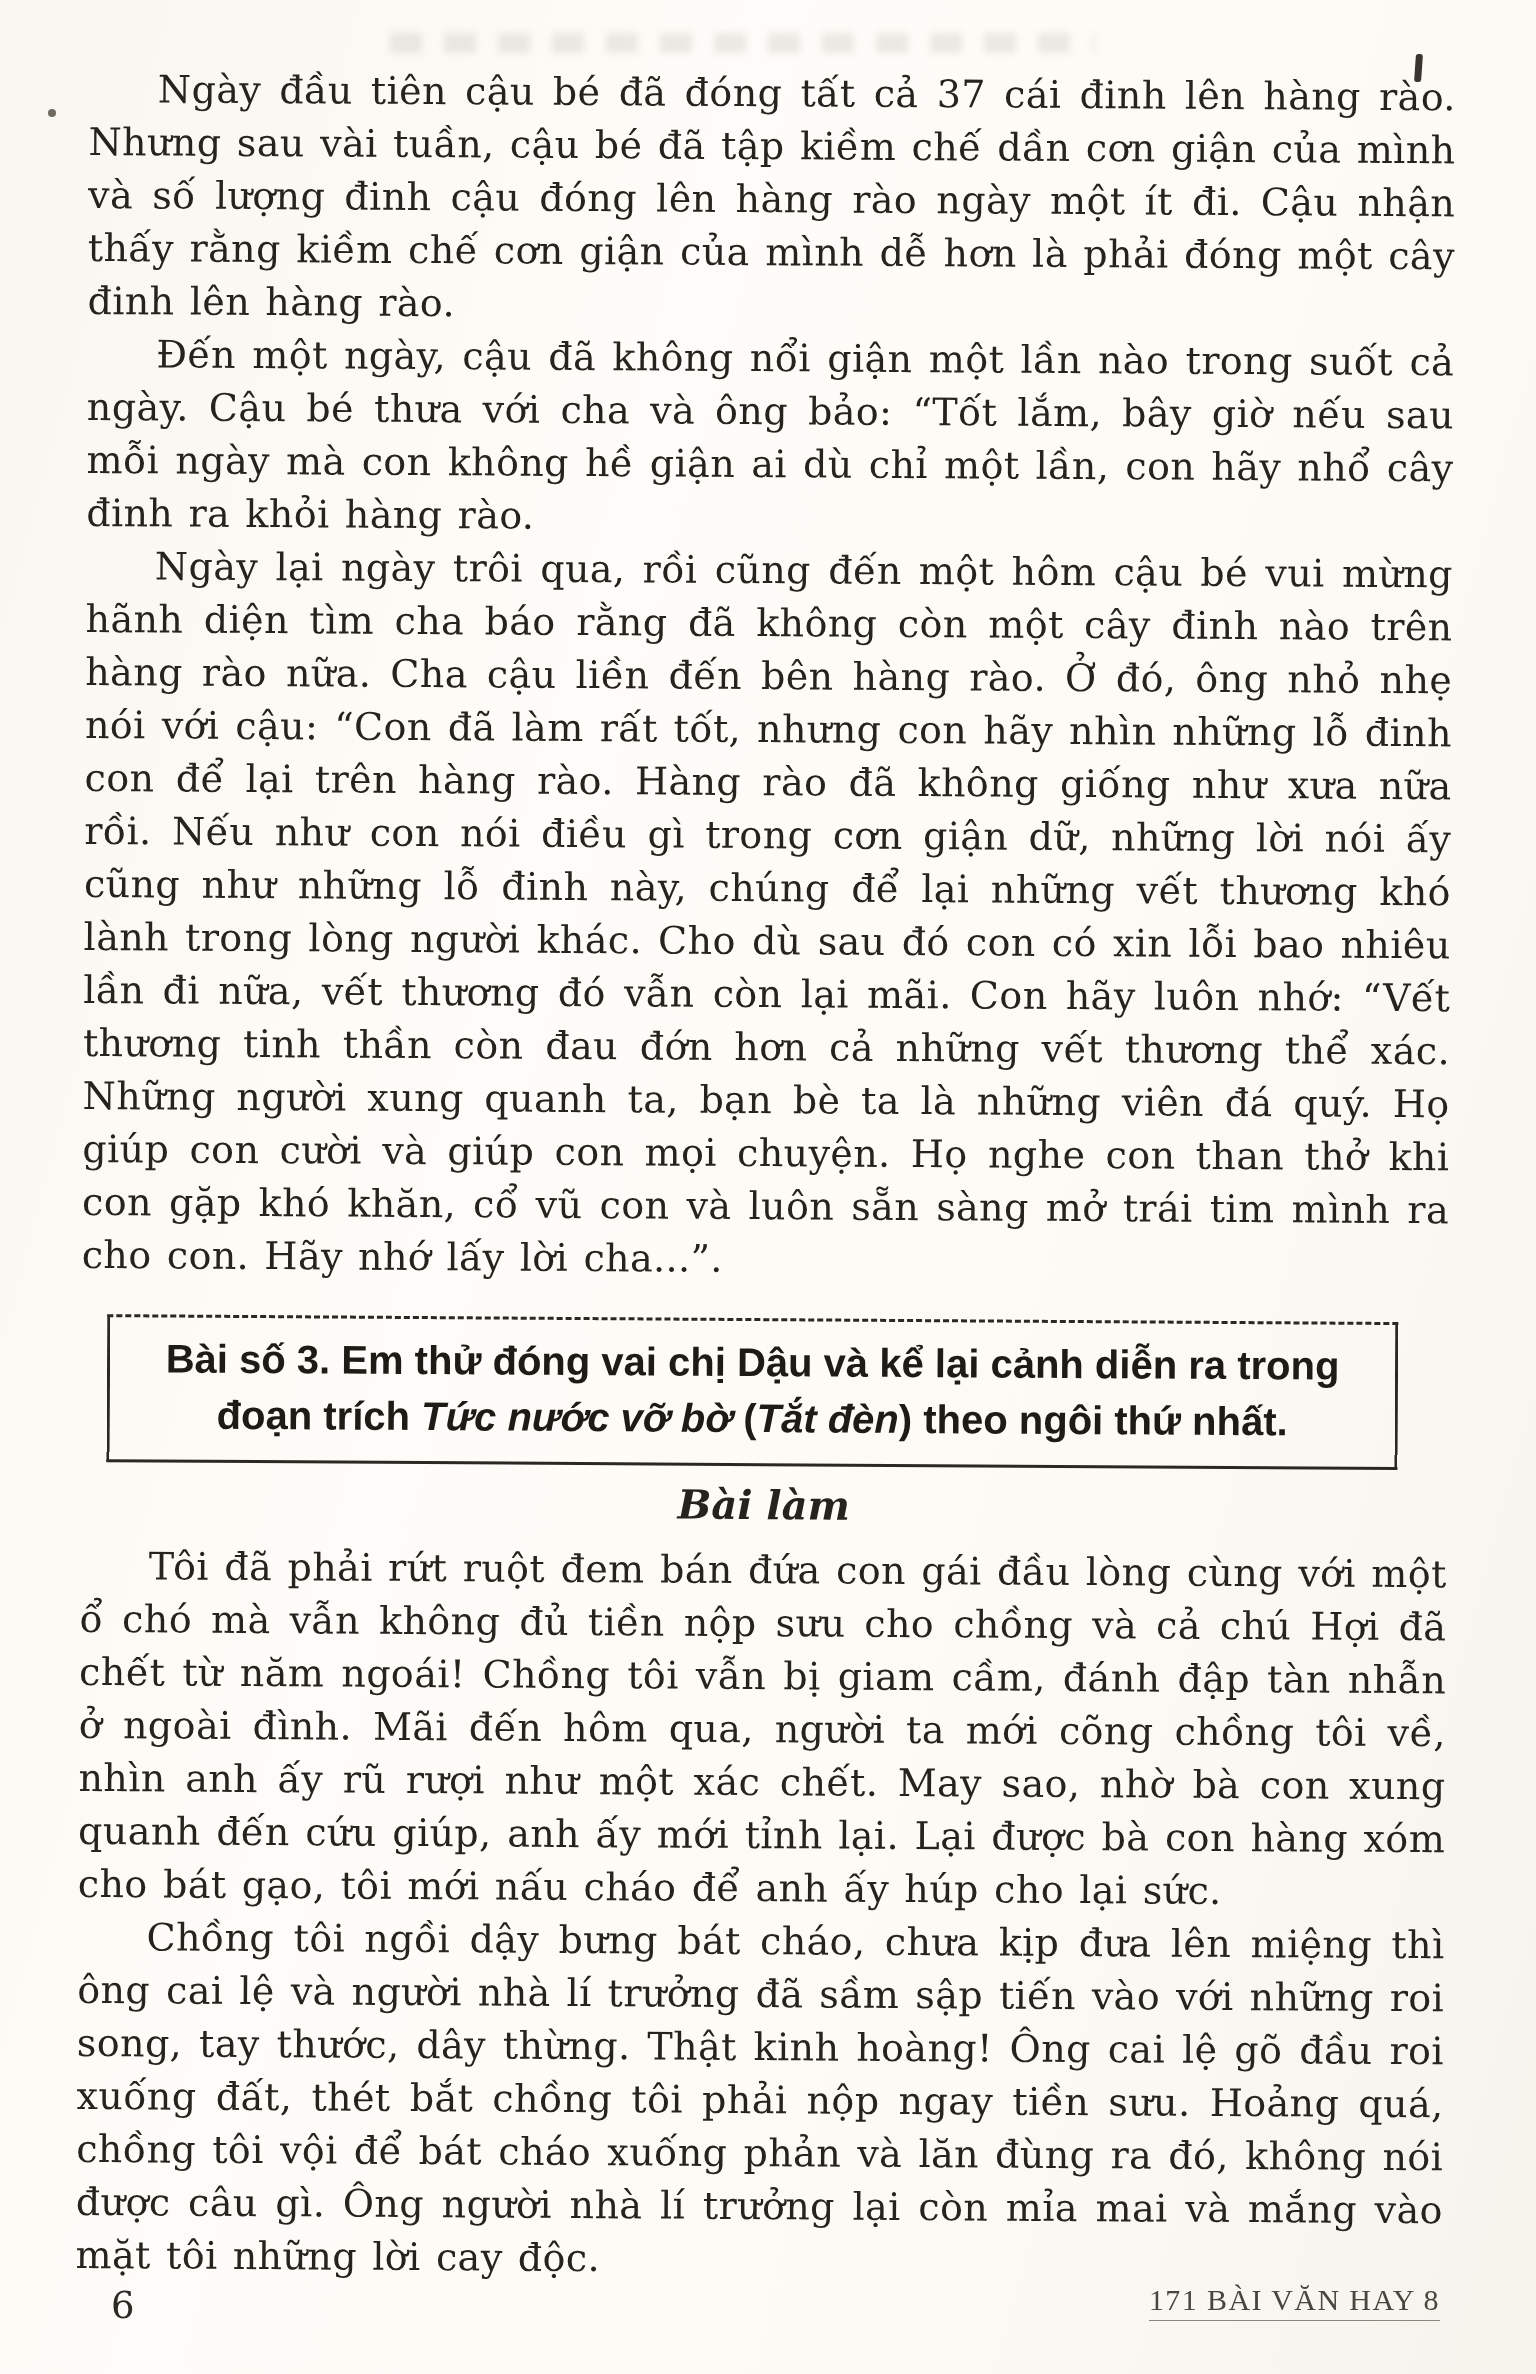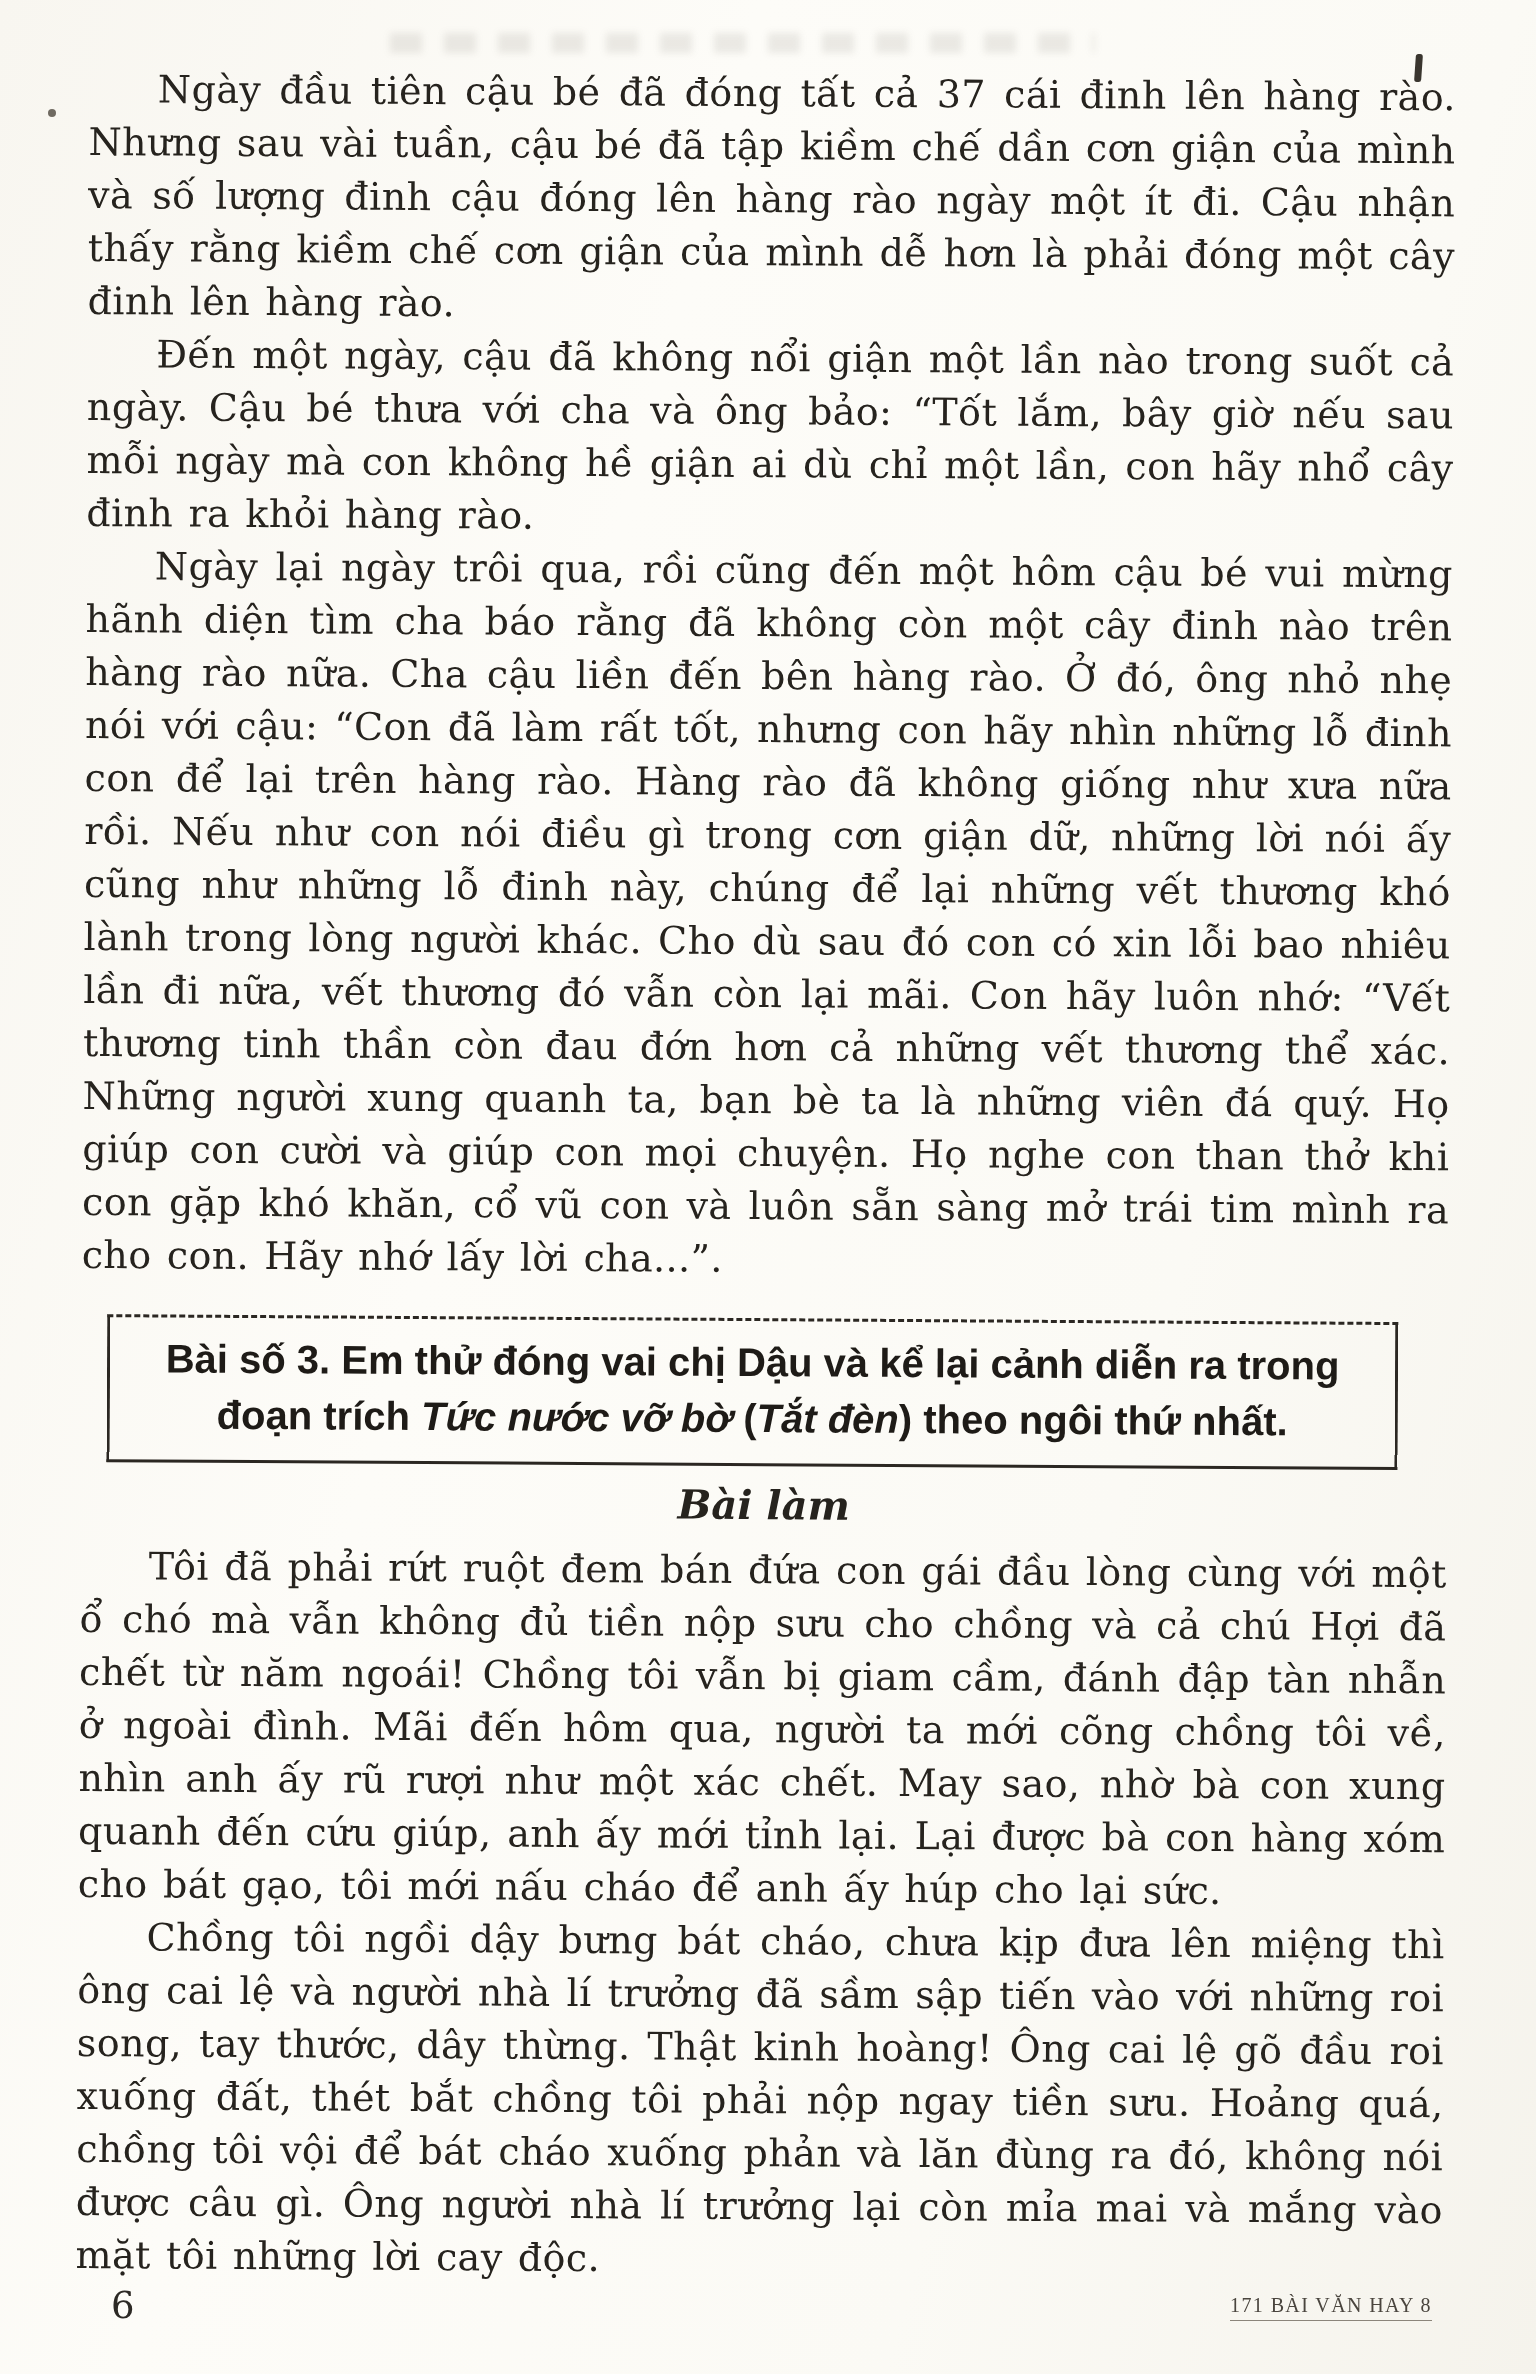--- a/index.html
+++ b/index.html
@@ -59,23 +59,23 @@
   }
   .footer-pagenum {
     position: absolute;
     left: 111px;
     bottom: 48px;
     font-size: 37px;
     color: #2c2925;
   }
   .footer-book {
     position: absolute;
-    right: 104px;
+    right: 96px;
     bottom: 54px;
-    font-size: 20px;
+    font-size: 30px;
     letter-spacing: 1.4px;
     color: #4a453e;
     border-bottom: 1.9px solid #8b857b;
     padding-bottom: 2.8px;
     font-family: "Liberation Serif", serif;
   }
   
   .mark-corner {
     position: absolute;
     top: 54px;

